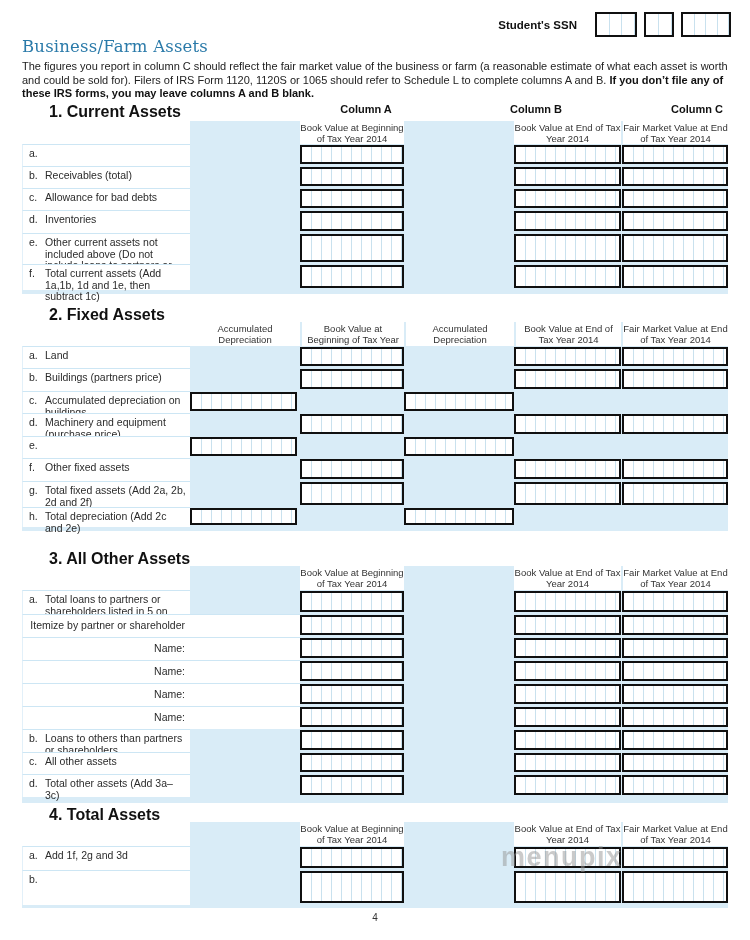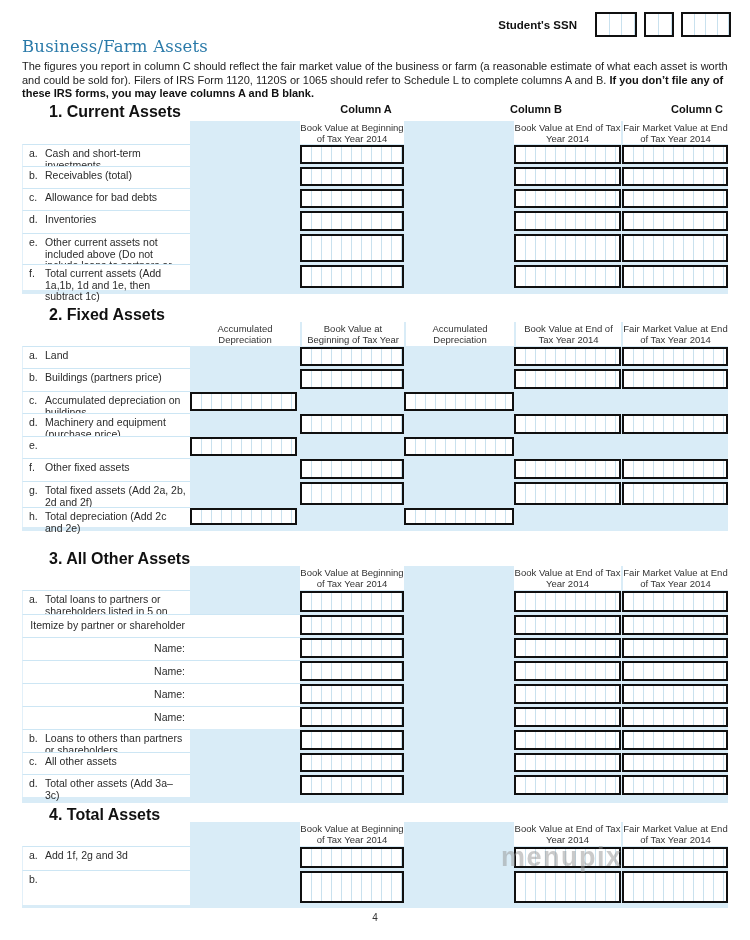--- a/index.html
+++ b/index.html
@@ -89,21 +89,20 @@
             <div class="c hcell white" style="width: 107px;">
               <div class="htext">Book Value at End of Tax Year 2014</div>
             </div>
             <div class="c hcell white divl" style="width: 107px;">
               <div class="htext">Fair Market Value at End of Tax Year 2014</div>
             </div>
           </div>
           <div class="row" style="height: 22px;">
             <div class="c lblcell" style="width: 168px;">
               <span class="letter">a.</span>
-              <span class="rlabel">Cash and short-term investments</span>
             </div>
             <div class="c dcell blue" style="width: 110px;"></div>
             <div class="c dcell blue" style="width: 104px;">
               <div class="comb"></div>
             </div>
             <div class="c dcell blue" style="width: 110px;"></div>
             <div class="c dcell blue" style="width: 107px;">
               <div class="comb"></div>
             </div>
             <div class="c dcell blue" style="width: 107px;">

